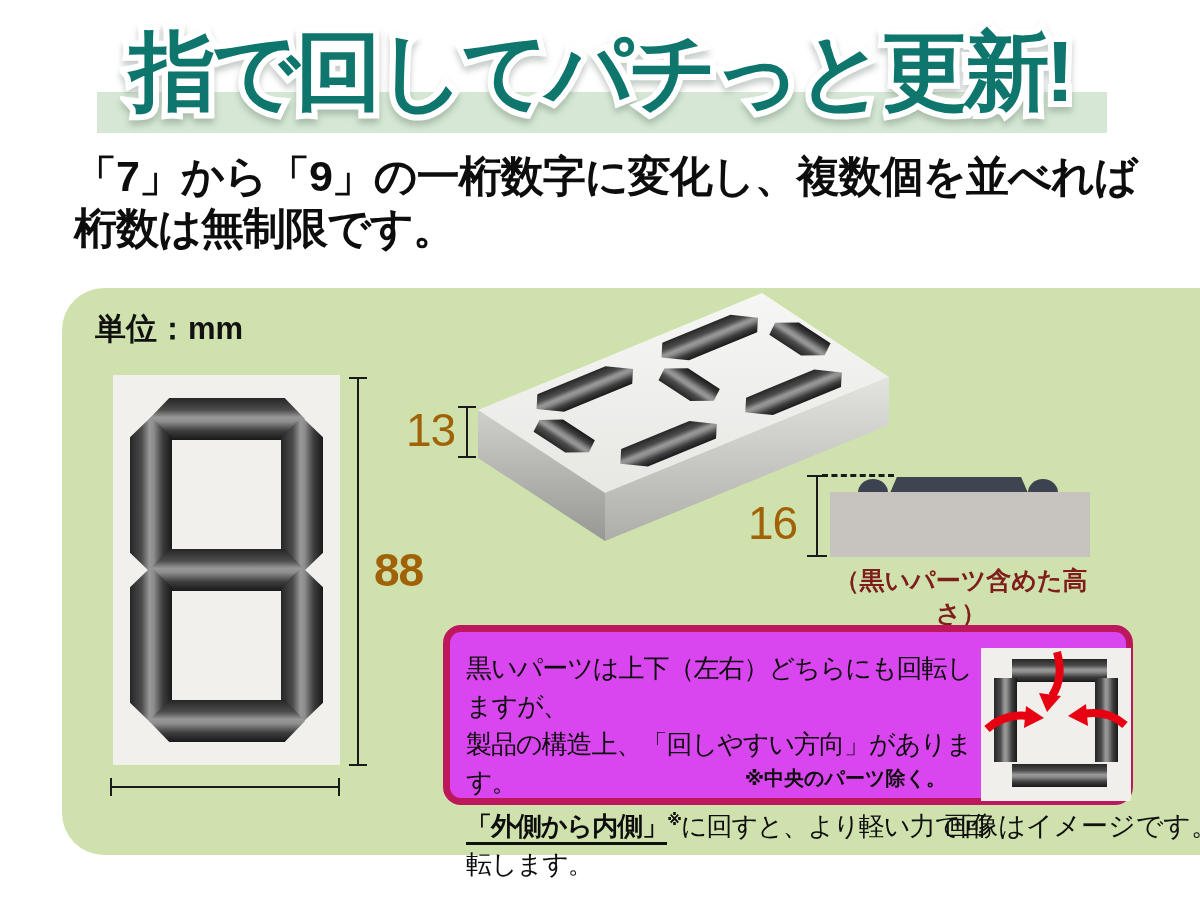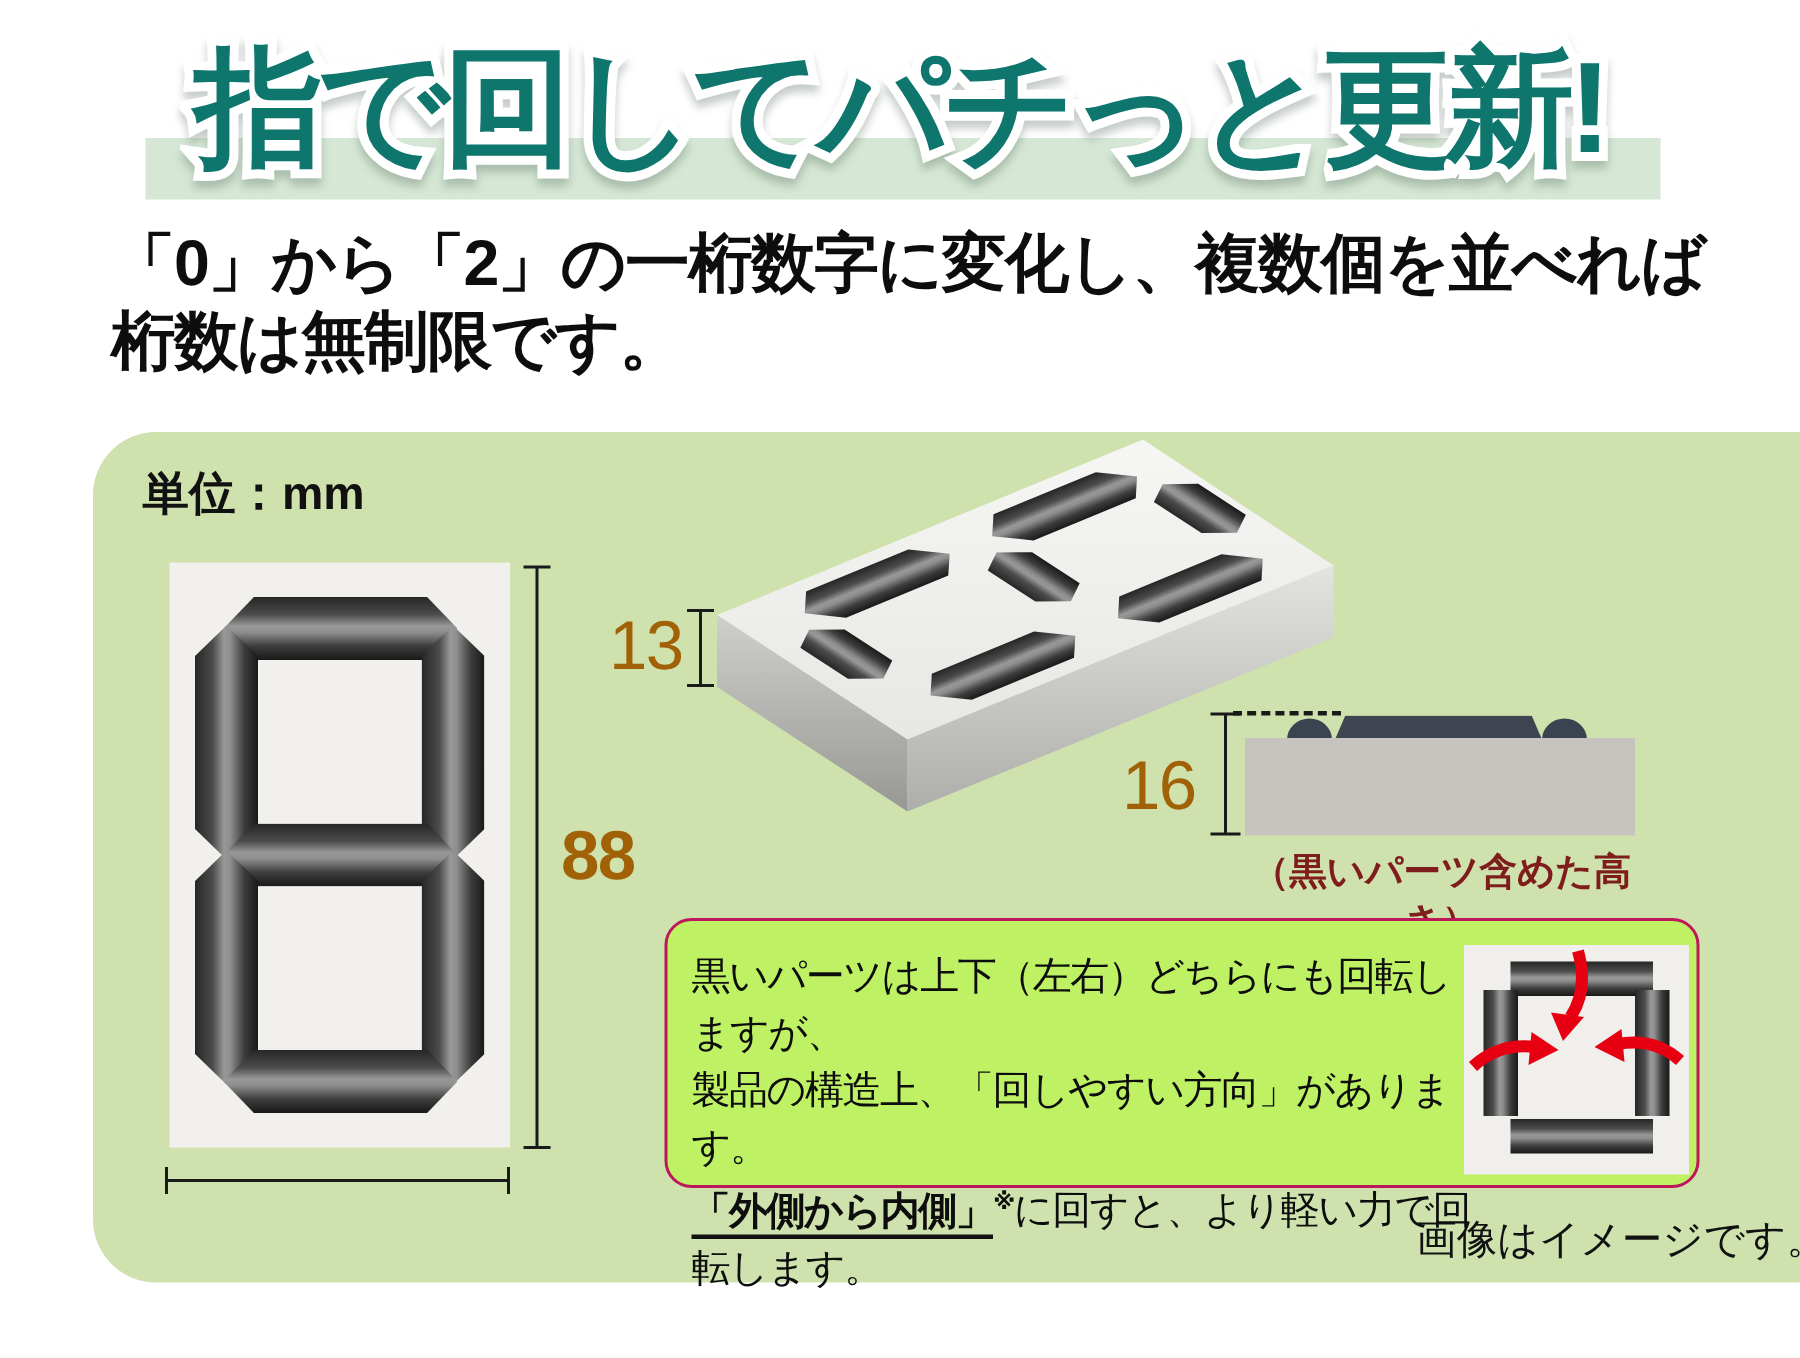--- a/index.html
+++ b/index.html
@@ -36,22 +36,22 @@
   
   .side-base{position:absolute;left:768px;top:204px;width:260px;height:65px;background:#c7c4bf;}
   .side-bump{position:absolute;width:30px;height:14px;background:#3b4250;border-radius:15px 15px 0 0/14px 14px 0 0;}
   .side-bar{position:absolute;left:828px;top:189px;width:138px;height:16px;background:#3e4550;
     clip-path:polygon(5% 0,95% 0,100% 100%,0 100%);}
   .dashes{position:absolute;left:760px;top:186px;width:72px;border-top:3px dashed #1a1a1a;}
   .side-caption{position:absolute;left:756px;top:276px;width:286px;text-align:center;
     font-size:25px;font-weight:600;color:#7f1d1d;}
 
   
-  .note-box{position:absolute;left:381px;top:324px;width:690px;height:180px;background:#bef264;
-    border:2px solid #be185d;border-radius:18px;box-sizing:border-box;}
+  .note-box{position:absolute;left:381px;top:337px;width:690px;height:180px;background:#d946ef;
+    border:7px solid #be185d;border-radius:18px;box-sizing:border-box;}
   .note-text{position:absolute;left:16px;top:17px;width:520px;font-size:26px;line-height:38px;
     font-weight:500;color:#0d0d0d;letter-spacing:-1px;}
   .note-em{font-weight:800;border-bottom:3px solid #111;padding-bottom:1px;}
   .note-text sup{font-size:15px;font-weight:700;}
   .note-footnote{position:absolute;left:256px;top:133px;width:240px;text-align:right;
     font-size:20px;font-weight:700;color:#0d0d0d;}
   .mini-card{position:absolute;left:531px;top:16px;width:150px;height:153px;background:#f0efec;}
   .mini-card .seg-h,.mini-card .seg-v{clip-path:inherit;}
   .arrows-svg{position:absolute;left:0;top:0;width:150px;height:153px;}
 
@@ -60,21 +60,21 @@
   .svg3d{position:absolute;left:368px;top:0;width:480px;height:290px;}
 </style>
 </head>
 <body>
 
 <div id="page">
 
   <div class="title-band"></div>
   <h1 class="main-title">指で回してパチっと更新!</h1>
 
-  <p class="intro"><span>「0」から「2」の一桁数字に変化し、複数個を並べれば</span><br>
+  <p class="intro"><span>「7」から「9」の一桁数字に変化し、複数個を並べれば</span><br>
      <span>桁数は無制限です。</span></p>
 
   <div class="panel">
 
     <div class="unit-label">単位：mm</div>
 
     <div class="front-card">
       <div class="seg-h" style="left:36px;top:23px;width:156px;height:42px;"></div>
       <div class="seg-v" style="left:17px;top:42px;width:42px;height:156px;"></div>
       <div class="seg-v" style="left:168px;top:42px;width:42px;height:156px;"></div>
@@ -153,20 +153,21 @@
     <div class="hline" style="left:745px;top:267px;width:20px;"></div>
     <div class="dim-num" style="left:686px;top:208px;">16</div>
     <div class="side-caption">（黒いパーツ含めた高さ）</div>
 
     <div class="note-box">
       <div class="note-text">
         <span>黒いパーツは上下（左右）どちらにも回転しますが、</span><br>
         <span>製品の構造上、「回しやすい方向」があります。</span><br>
         <span class="note-em">「外側から内側」</span><sup>※</sup><span>に回すと、より軽い力で回転します。</span>
       </div>
+      <div class="note-footnote">※中央のパーツ除く。</div>
 
       <div class="mini-card">
         <div class="seg-h" style="left:31px;top:11px;width:95px;height:23px;"></div>
         <div class="seg-v" style="left:13px;top:30px;width:23px;height:84px;"></div>
         <div class="seg-v" style="left:114px;top:30px;width:23px;height:84px;"></div>
         <div class="seg-h" style="left:31px;top:116px;width:95px;height:23px;"></div>
         <svg class="arrows-svg" viewBox="0 0 150 153">
           <path d="M76,4 C81,22 79,36 71,48" fill="none" stroke="#e60012" stroke-width="8"></path>
           <polygon points="58,45 80,48 66,64" fill="#e60012"></polygon>
           <path d="M6,81 C18,70 32,66 48,68" fill="none" stroke="#e60012" stroke-width="8"></path>

